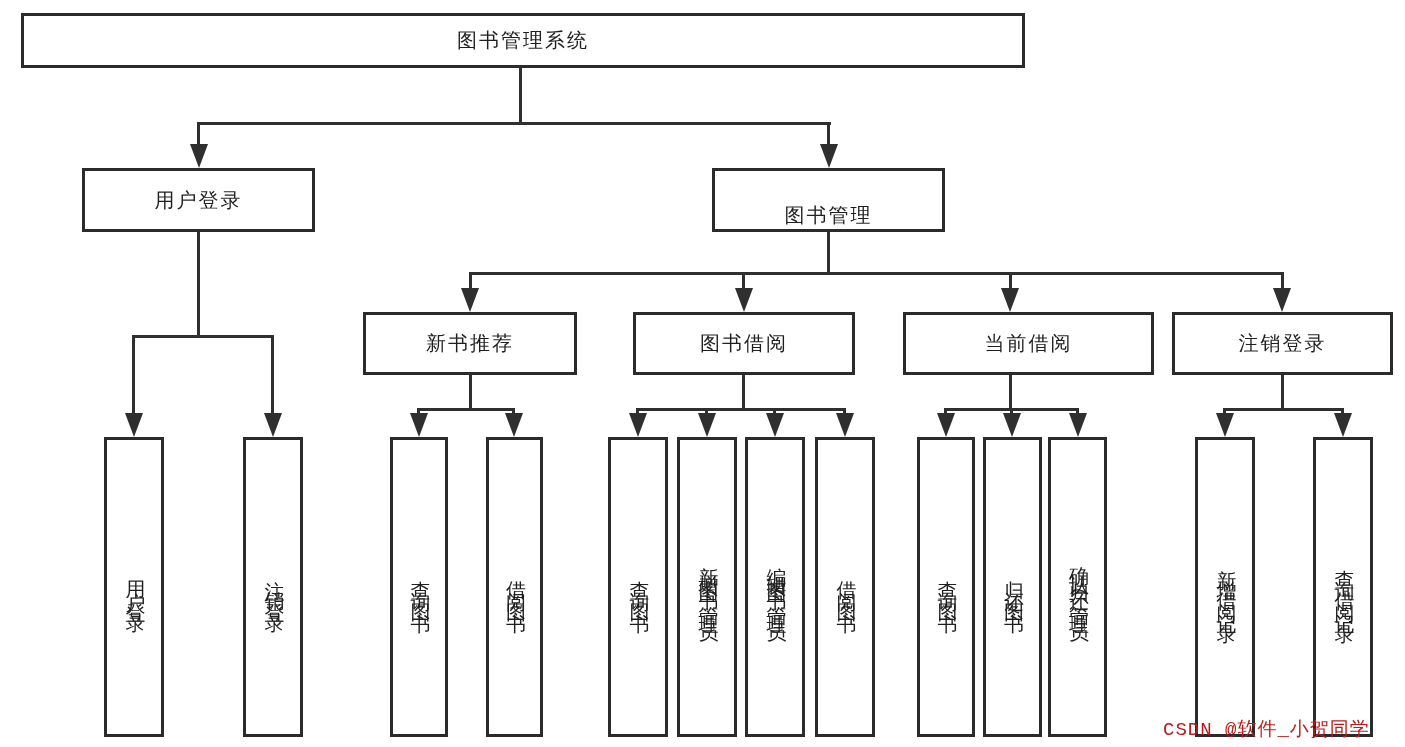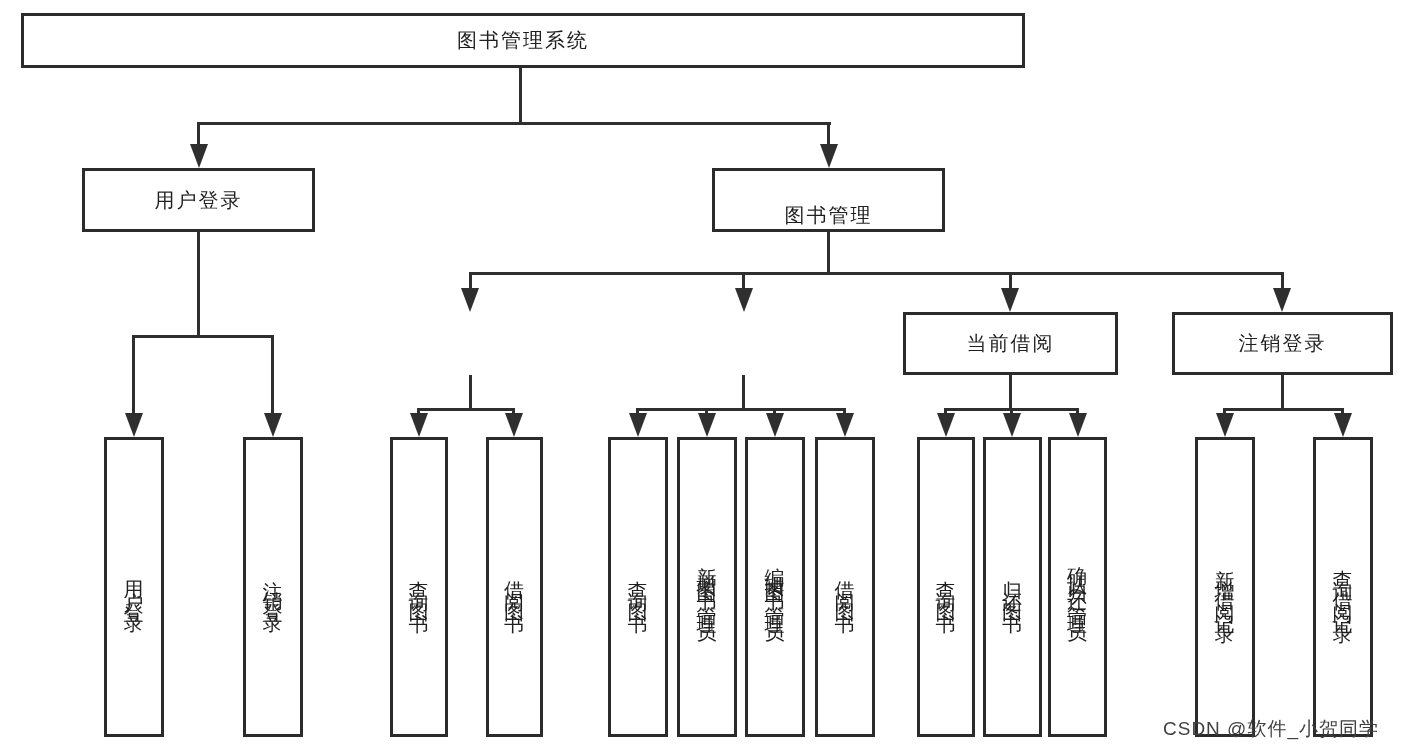--- a/index.html
+++ b/index.html
@@ -5,21 +5,21 @@
   :root{
     --line:#2f2f2f;
     --border:#2b2b2b;
     --text:#1f1f1f;
   }
   html,body{margin:0;padding:0;background:#ffffff;}
   #canvas{
     position:relative;
     width:1405px;height:747px;
     background:#ffffff;
-    font-family:Liberation Sans, sans-serif;
+    font-family:Liberation Mono, monospace;
     color:var(--text);
     overflow:hidden;
   }
   .node{
     position:absolute;
     box-sizing:border-box;
     background:#ffffff;
     border:3px solid var(--border);
     display:flex;
     align-items:center;
@@ -48,21 +48,21 @@
     border-left:9px solid transparent;
     border-right:9px solid transparent;
     border-top:24px solid var(--line);
   }
   .watermark{
     position:absolute;
     left:1163px;top:716px;
     width:242px;
     font-size:19px;
     letter-spacing:1px;
-    color:#404040;
+    color:#b91c1c;
     white-space:nowrap;
     z-index:5;
   }
 </style>
 </head>
 <body>
 
 <div id="canvas">
 
   <div class="line" style="left:519px;top:68px;width:3px;height:57px;"></div>
@@ -128,21 +128,27 @@
     <span class="hlabel">图书管理系统</span>
   </div>
 
   <div class="node" style="left:82px;top:168px;width:233px;height:64px;">
     <span class="hlabel">用户登录</span>
   </div>
   <div class="node" style="left:712px;top:168px;width:233px;height:64px;align-items:flex-end;">
     <span class="hlabel">图书管理</span>
   </div>
 
-  <div class="node" style="left:903px;top:312px;width:215px;height:63px;">
+  <div class="node" style="left:363px;top:312px;width:214px;height:63px;">
+    <span class="hlabel">新书推荐</span>
+  </div>
+  <div class="node" style="left:633px;top:312px;width:222px;height:63px;">
+    <span class="hlabel">图书借阅</span>
+  </div>
+  <div class="node" style="left:903px;top:312px;width:251px;height:63px;">
     <span class="hlabel">当前借阅</span>
   </div>
   <div class="node" style="left:1172px;top:312px;width:221px;height:63px;">
     <span class="hlabel">注销登录</span>
   </div>
 
   <div class="node" style="left:104px;top:437px;width:60px;height:300px;">
     <span class="vlabel">用户登录</span>
   </div>
   <div class="node" style="left:243px;top:437px;width:60px;height:300px;">

